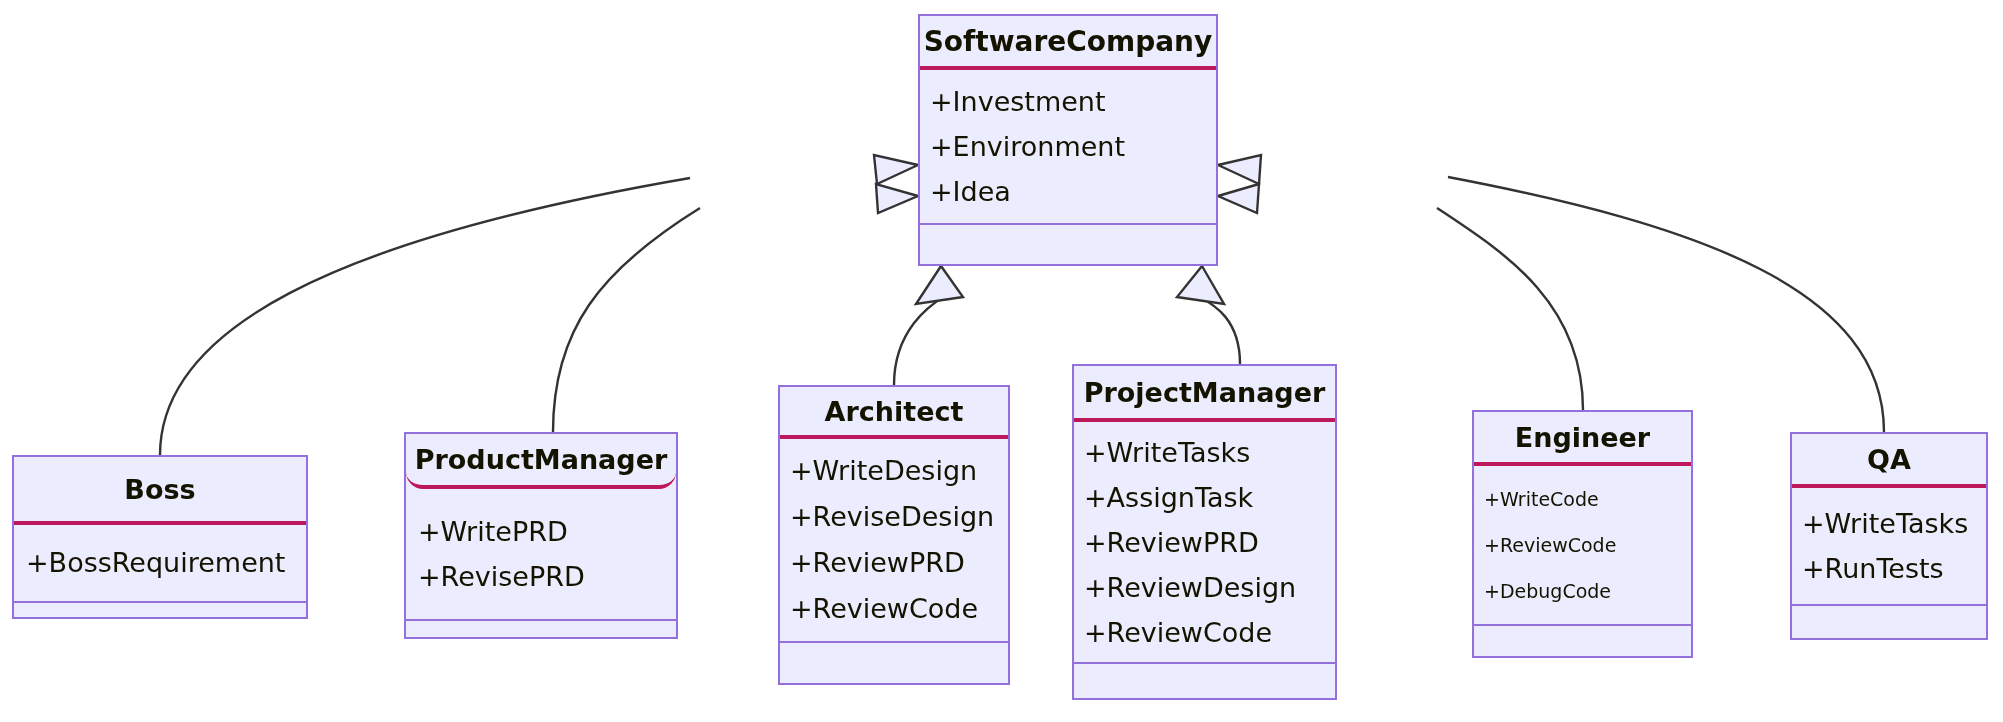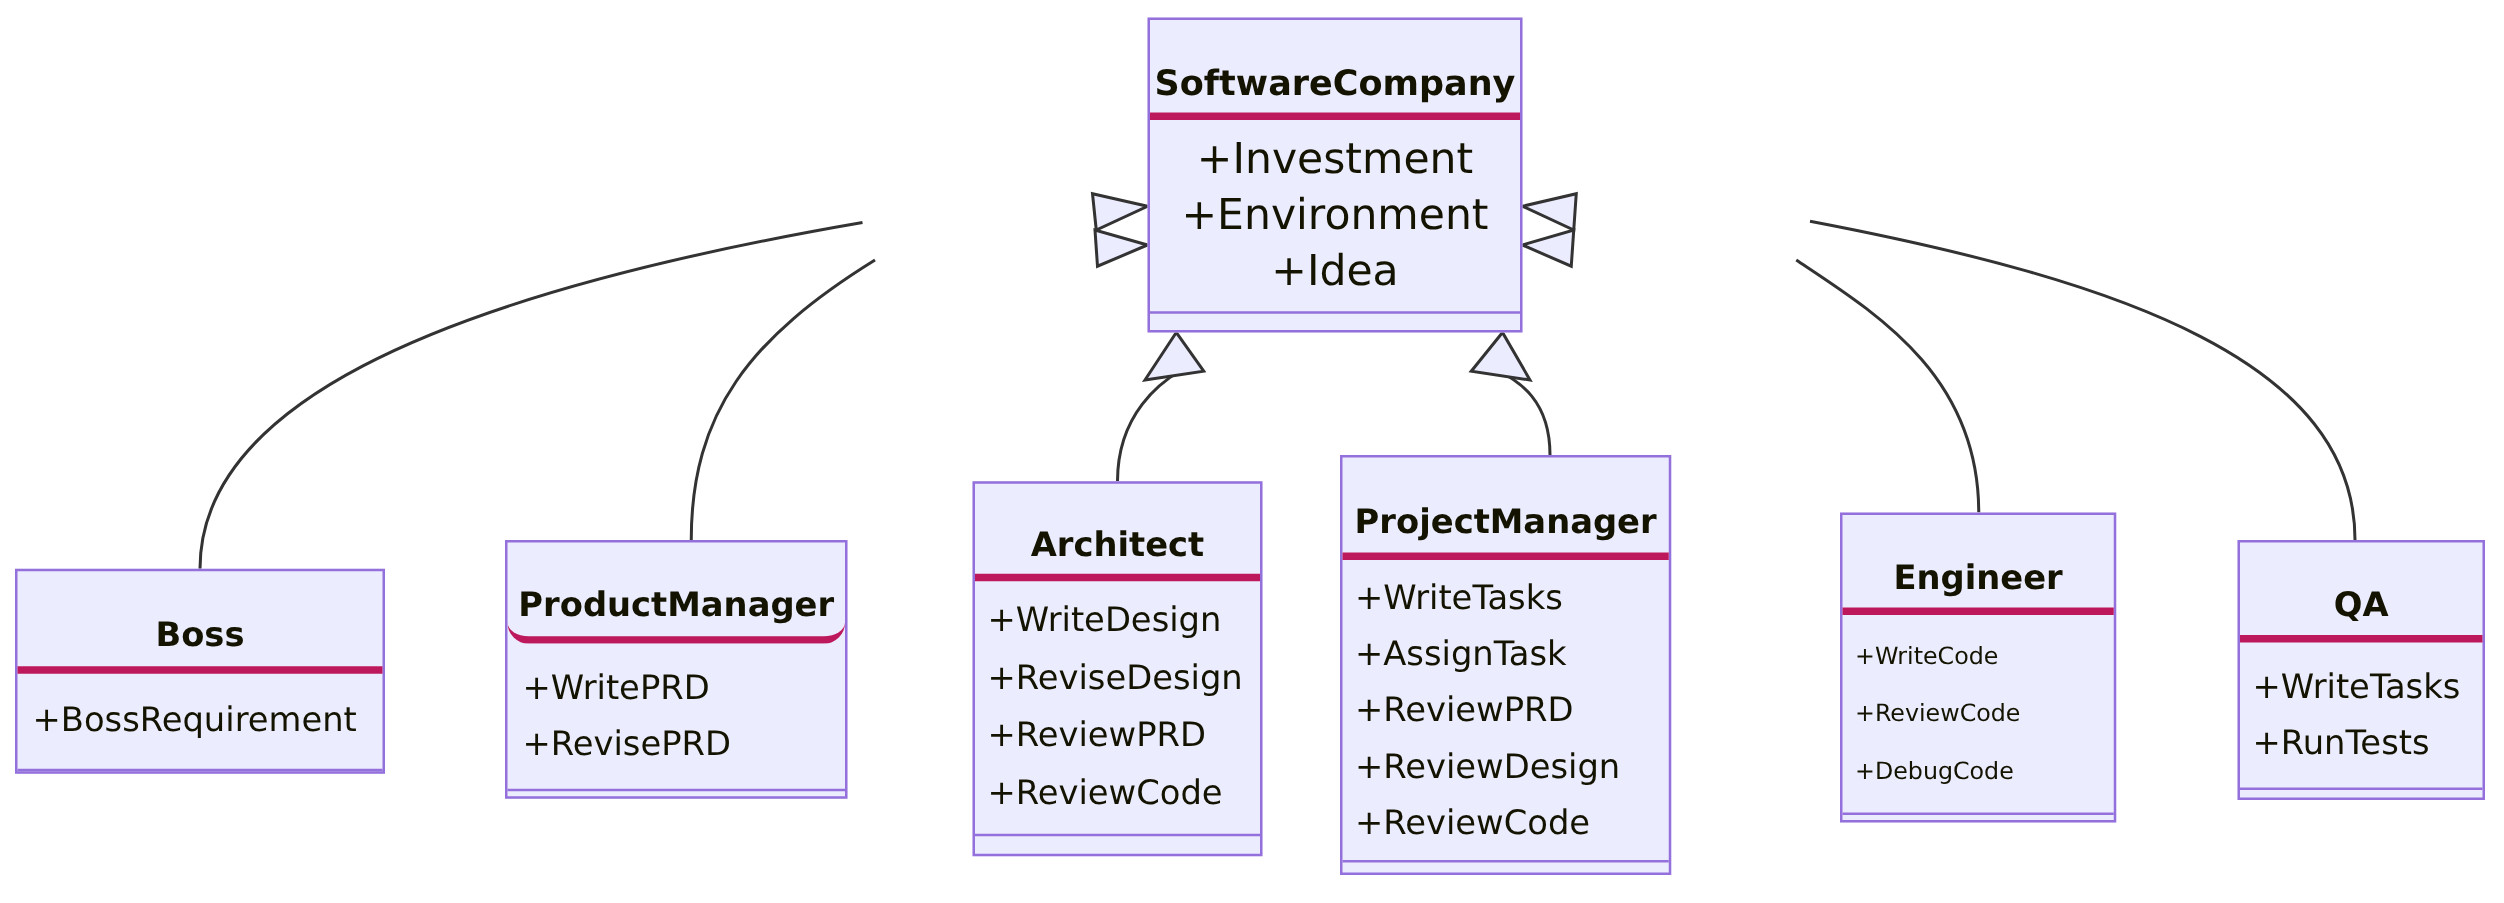--- a/index.html
+++ b/index.html
@@ -32,25 +32,24 @@
     background: #ECECFF;
     border: 2px solid #9370DB;
     display: flex;
     flex-direction: column;
   }
   .uml-title {
     box-sizing: border-box;
     text-align: center;
     font-weight: bold;
     color: #131300;
-    border-bottom: 6px solid #be185d;
+    border-bottom: 4px solid #be185d;
     display: flex;
     align-items: center;
     justify-content: center;
-    margin-top: 26px;
   }
   .uml-attrs {
     box-sizing: border-box;
     border-bottom: 2px solid #9370DB;
     display: flex;
     flex-direction: column;
     justify-content: center;
   }
   .uml-attr {
     color: #131300;
@@ -58,30 +57,30 @@
   }
   .uml-methods {
     box-sizing: border-box;
     flex: 1 1 auto;
   }
 
   
   .n-softwarecompany { left: 918px;  top: 14px;  width: 300px;  height: 252px; }
   .n-softwarecompany .uml-title  { height: 54px;  font-size: 28px; }
   .n-softwarecompany .uml-attrs  { height: 155px; padding: 0 10px; }
-  .n-softwarecompany .uml-attr   { font-size: 34px; line-height: 45px; text-align: center; }
+  .n-softwarecompany .uml-attr   { font-size: 27px; line-height: 45px; }
 
   .n-boss { left: 12px; top: 455px; width: 296px; height: 164px; }
   .n-boss .uml-title { height: 68px;  font-size: 27px; }
   .n-boss .uml-attrs { height: 78px;  padding: 0 12px; }
   .n-boss .uml-attr  { font-size: 27px; line-height: 78px; }
 
   .n-productmanager { left: 404px; top: 432px; width: 274px; height: 207px; }
   .n-productmanager .uml-title { height: 55px;  font-size: 27px; border-radius: 17px; }
-  .n-productmanager .uml-attrs { height: 118px; padding: 16px 12px; }
+  .n-productmanager .uml-attrs { height: 132px; padding: 16px 12px; }
   .n-productmanager .uml-attr  { font-size: 27px; line-height: 45px; }
 
   .n-architect { left: 778px; top: 385px; width: 232px; height: 300px; }
   .n-architect .uml-title { height: 52px;  font-size: 27px; }
   .n-architect .uml-attrs { height: 204px; padding: 0 10px; }
   .n-architect .uml-attr  { font-size: 27px; line-height: 46px; }
 
   .n-projectmanager { left: 1072px; top: 364px; width: 265px; height: 336px; }
   .n-projectmanager .uml-title { height: 56px;  font-size: 27px; }
   .n-projectmanager .uml-attrs { height: 242px; padding: 0 10px; }

